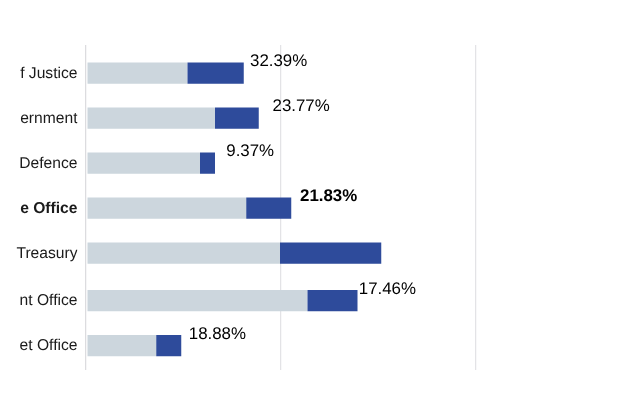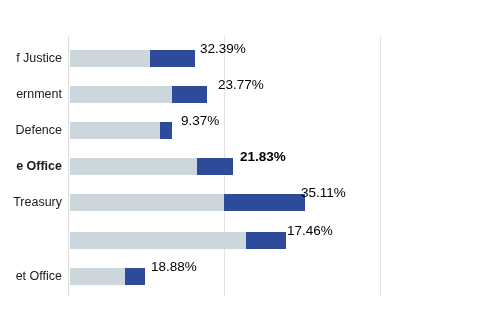--- a/index.html
+++ b/index.html
@@ -124,23 +124,23 @@
             <div class="bar-value" style="left: 127px; width: 36px; background: rgb(46, 75, 155);"></div>
           </div>
           <div class="value-label" style="left: 240px;">21.83%</div>
         </div>
         <div class="row" style="top: 184px; width: 440px;">
           <div class="row-label">Treasury</div>
           <div class="bar-wrap" style="left: 70px; width: 235px;">
             <div class="bar-track" style="width: 154px; background: rgb(204, 214, 221);"></div>
             <div class="bar-value" style="left: 154px; width: 81px; background: rgb(46, 75, 155);"></div>
           </div>
-          <div class="value-label" style="left: 301px;">35.11%</div>
         </div>
         <div class="row" style="top: 222px; width: 500px;">
+          <div class="row-label">nt Office</div>
           <div class="bar-wrap" style="left: 70px; width: 216px;">
             <div class="bar-track" style="width: 176px; background: rgb(204, 214, 221);"></div>
             <div class="bar-value" style="left: 176px; width: 40px; background: rgb(46, 75, 155);"></div>
           </div>
           <div class="value-label" style="left: 287px;">17.46%</div>
         </div>
         <div class="row" style="top: 258px; width: 500px;">
           <div class="row-label">et Office</div>
           <div class="bar-wrap" style="left: 70px; width: 75px;">
             <div class="bar-track" style="width: 55px; background: rgb(204, 214, 221);"></div>

